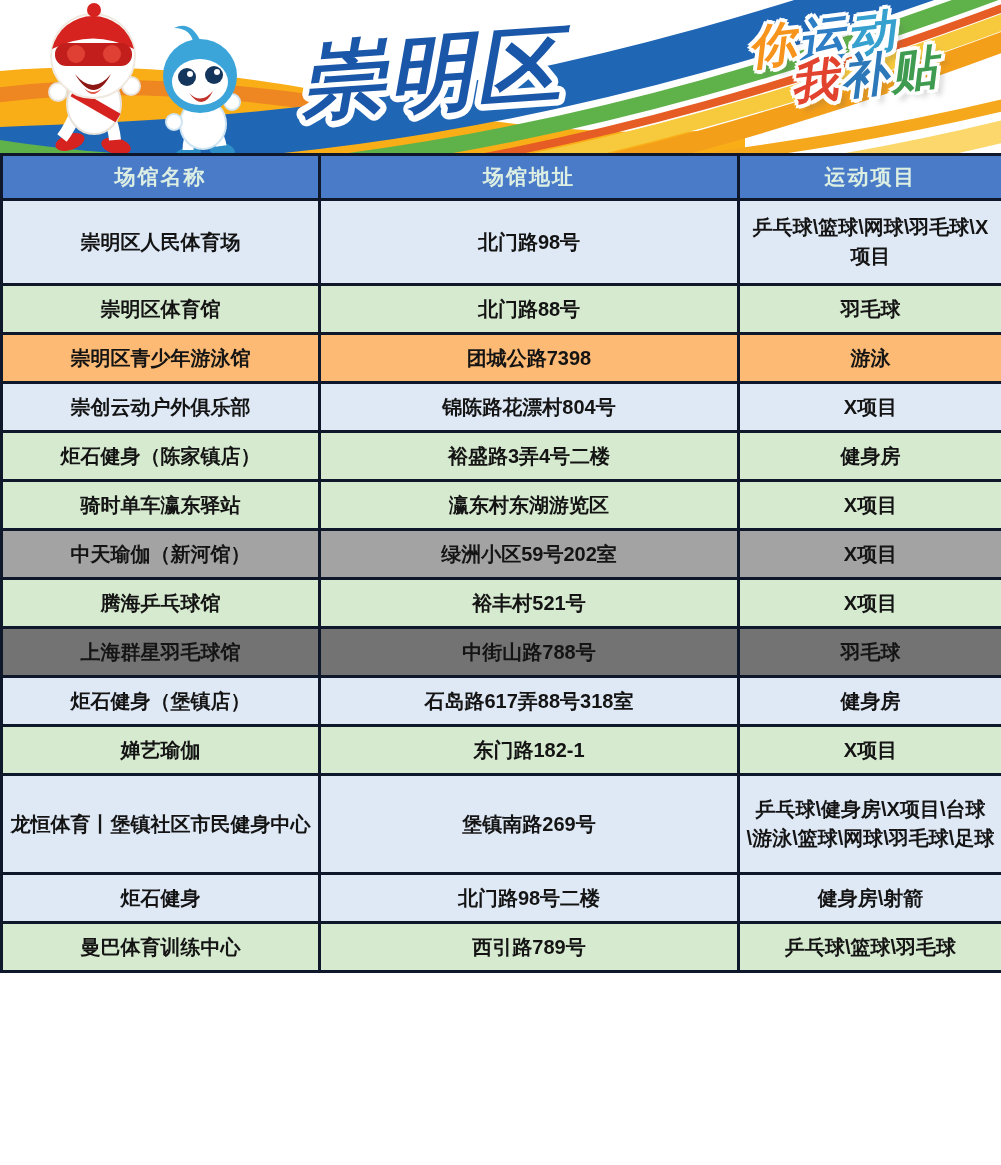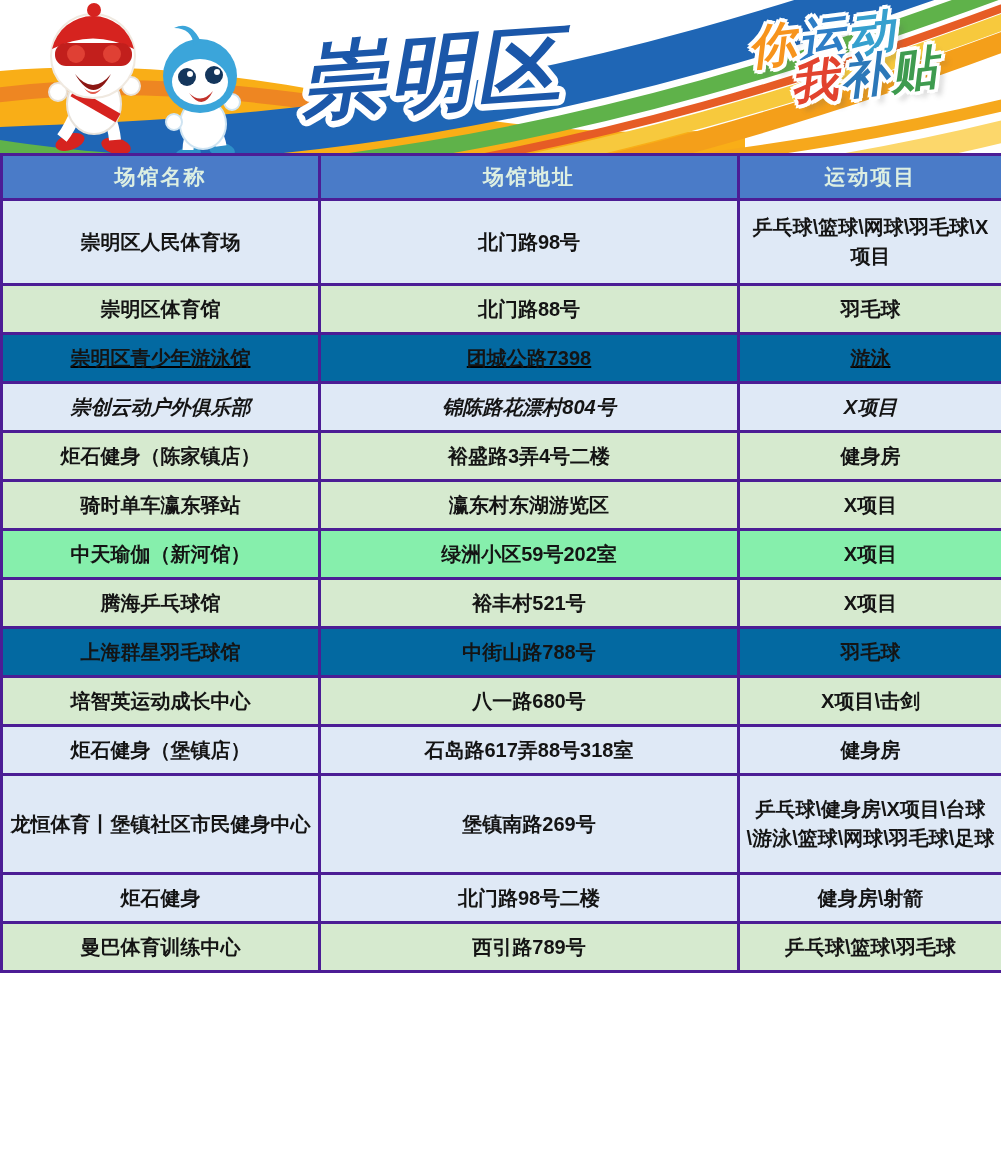--- a/index.html
+++ b/index.html
@@ -22,21 +22,21 @@
   .slogan-char{
     font-weight:900;
     text-shadow:-3px -3px 0 #fff,3px -3px 0 #fff,-3px 3px 0 #fff,3px 3px 0 #fff,
                 -4px 0 0 #fff,4px 0 0 #fff,0 -4px 0 #fff,0 4px 0 #fff,
                 6px 7px 5px rgba(90,90,90,.25);
   }
 
   
   table{border-collapse:collapse;table-layout:fixed;width:1001px;}
   col.c-name{width:318px;} col.c-addr{width:419px;} col.c-sport{width:264px;}
-  th,td{border:3px solid #4c1d95;text-align:center;vertical-align:middle;
+  th,td{border:3px solid #0f172a;text-align:center;vertical-align:middle;
         padding:2px 4px;word-break:break-all;}
   th{height:38px;font-size:21px;font-weight:700;letter-spacing:2px;}
   td{height:42px;font-size:20px;font-weight:700;color:#141414;line-height:1.45;}
   .row-tall td{height:78px;}
   .row-xtall td{height:92px;}
 </style>
 </head>
 <body>
 
 <div class="banner">
@@ -126,64 +126,64 @@
       <tr class="row-tall" style="background: rgb(223, 233, 246);">
     <td>崇明区人民体育场</td>
     <td>北门路98号</td>
     <td>乒乓球\篮球\网球\羽毛球\X项目</td>
   </tr>
       <tr style="background: rgb(214, 234, 207);">
     <td>崇明区体育馆</td>
     <td>北门路88号</td>
     <td>羽毛球</td>
   </tr>
-      <tr style="background: #0369a1; text-decoration: underline;">
+      <tr style="background: #fdba74;">
     <td>崇明区青少年游泳馆</td>
     <td>团城公路7398</td>
     <td>游泳</td>
   </tr>
-      <tr style="background: rgb(223, 233, 246); font-style: italic;">
+      <tr style="background: rgb(223, 233, 246);">
     <td>崇创云动户外俱乐部</td>
     <td>锦陈路花漂村804号</td>
     <td>X项目</td>
   </tr>
       <tr style="background: rgb(214, 234, 207); margin-top: 37px;">
     <td>炬石健身（陈家镇店）</td>
     <td>裕盛路3弄4号二楼</td>
     <td>健身房</td>
   </tr>
       <tr style="background: rgb(214, 234, 207);">
     <td>骑时单车瀛东驿站</td>
     <td>瀛东村东湖游览区</td>
     <td>X项目</td>
   </tr>
-      <tr style="background: #86efac;">
+      <tr style="background: #a3a3a3;">
     <td>中天瑜伽（新河馆）</td>
     <td>绿洲小区59号202室</td>
     <td>X项目</td>
   </tr>
       <tr style="background: rgb(214, 234, 207);">
     <td>腾海乒乓球馆</td>
     <td>裕丰村521号</td>
     <td>X项目</td>
   </tr>
-      <tr style="background: #0369a1;">
+      <tr style="background: #737373;">
     <td>上海群星羽毛球馆</td>
     <td>中街山路788号</td>
     <td>羽毛球</td>
-  </tr>
-      <tr style="background: rgb(214, 234, 207);">
-    <td>培智英运动成长中心</td>
-    <td>八一路680号</td>
-    <td>X项目\击剑</td>
   </tr>
       <tr style="background: rgb(223, 233, 246);">
     <td>炬石健身（堡镇店）</td>
     <td>石岛路617弄88号318室</td>
     <td>健身房</td>
+  </tr>
+      <tr style="background: rgb(214, 234, 207);">
+    <td>婵艺瑜伽</td>
+    <td>东门路182-1</td>
+    <td>X项目</td>
   </tr>
       <tr class="row-xtall" style="background: rgb(223, 233, 246);">
     <td>龙恒体育丨堡镇社区市民健身中心</td>
     <td>堡镇南路269号</td>
     <td>乒乓球\健身房\X项目\台球\游泳\篮球\网球\羽毛球\足球</td>
   </tr>
       <tr style="background: rgb(223, 233, 246);">
     <td>炬石健身</td>
     <td>北门路98号二楼</td>
     <td>健身房\射箭</td>

